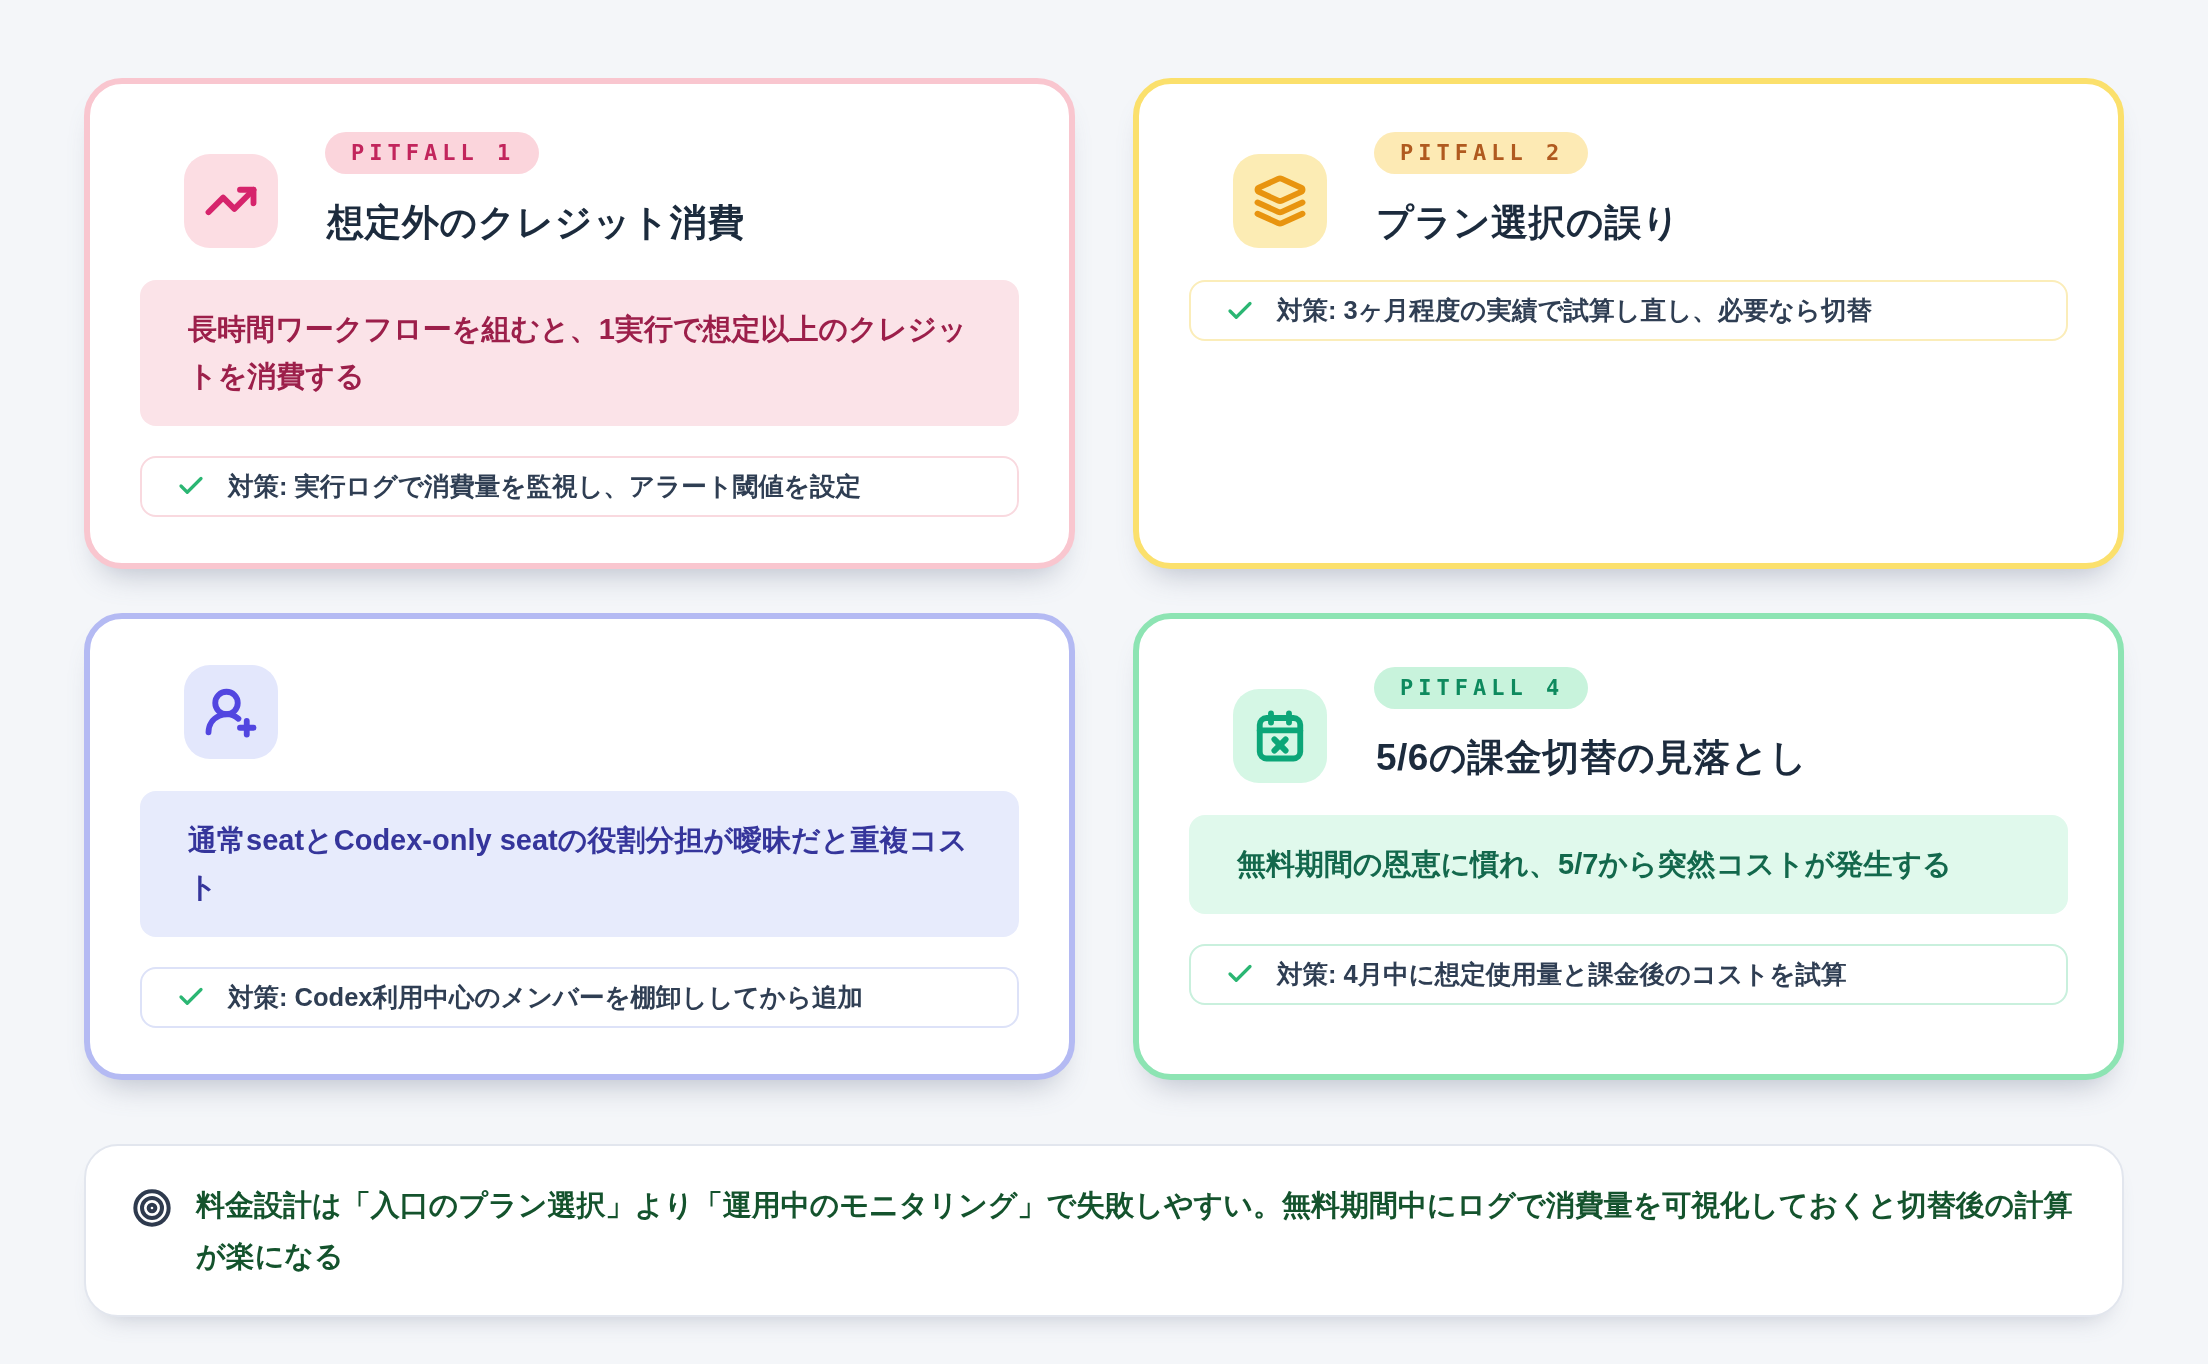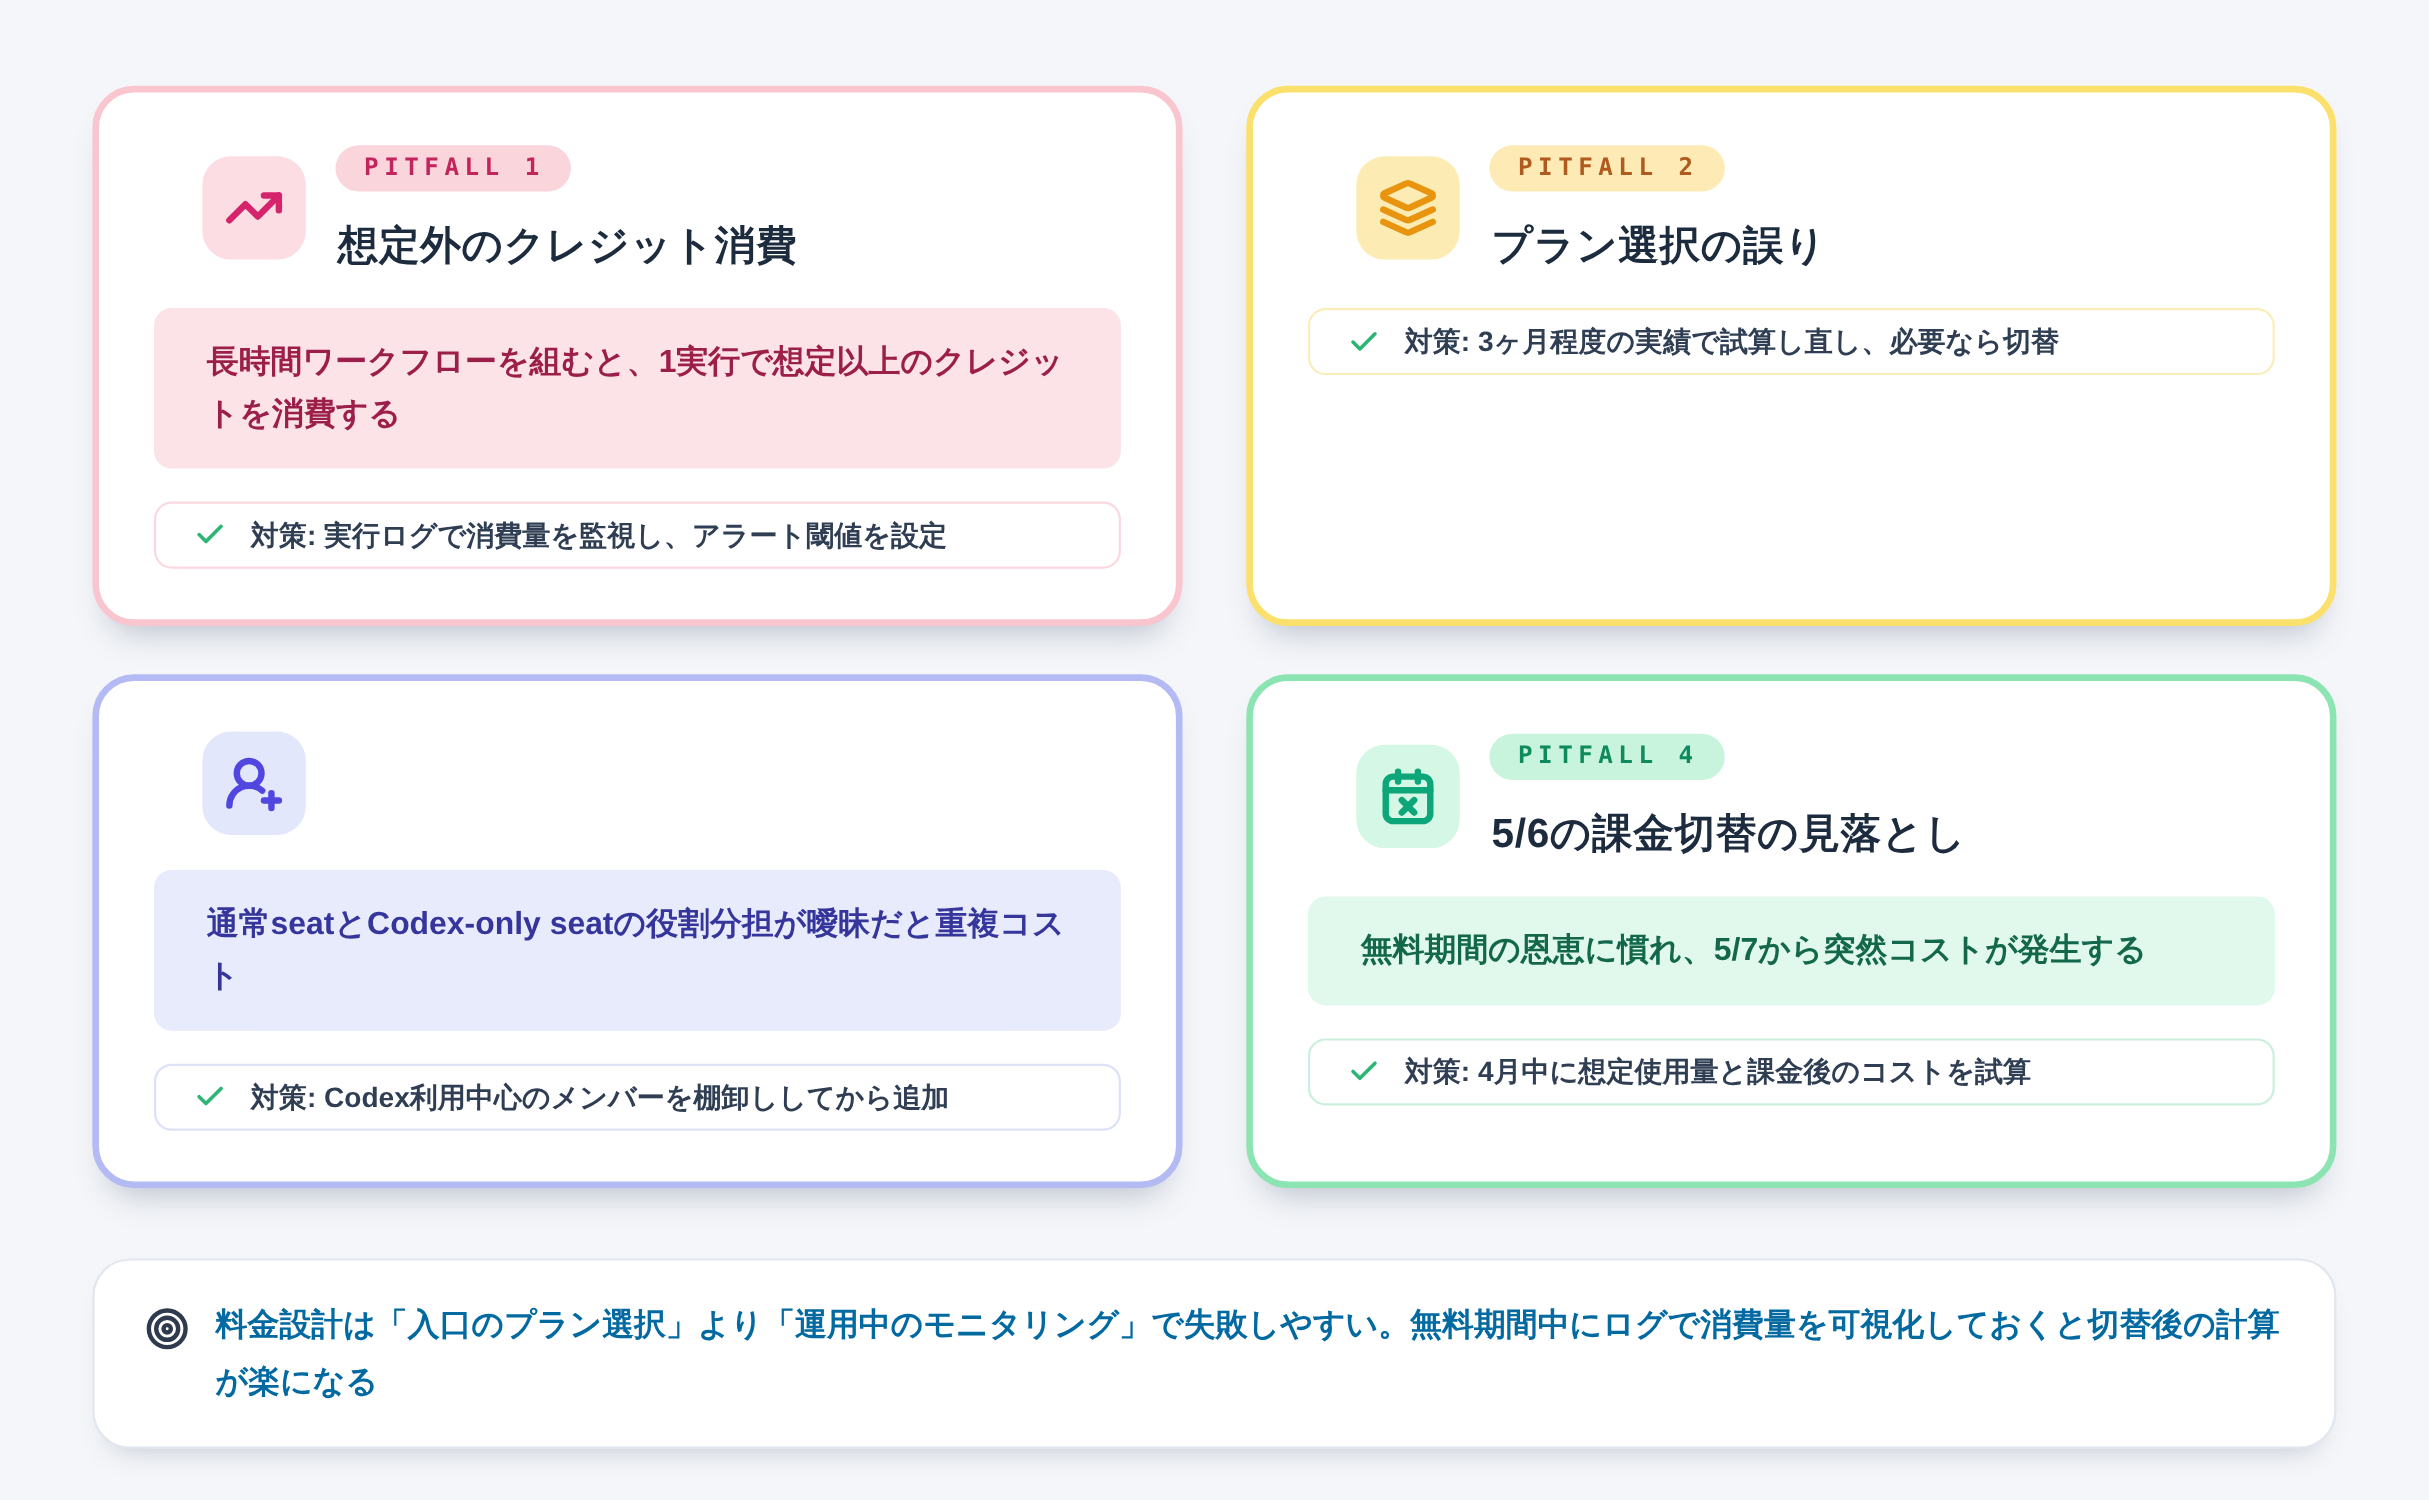--- a/index.html
+++ b/index.html
@@ -23,22 +23,22 @@
   .card {
     background: #ffffff;
     border: 6px solid var(--border, #ddd);
     border-radius: 38px;
     padding: 46px 50px 46px 50px;
     box-shadow: 0 20px 30px -16px rgba(110,120,145,.45);
   }
 
   .card-head {
     display: flex;
-    align-items: center;
-    gap: 27px;
+    align-items: flex-end;
+    gap: 47px;
     margin-bottom: 32px;
     padding-left: 44px;
   }
   .icon-box {
     width: 94px;
     height: 94px;
     flex: 0 0 auto;
     border-radius: 26px;
     background: var(--icon-bg, #eee);
     color: var(--icon, #333);
@@ -104,21 +104,21 @@
     align-items: flex-start;
     gap: 24px;
     box-shadow: 0 16px 26px -18px rgba(110,120,145,.45);
   }
   .note-icon { flex: 0 0 auto; color: #2e3a4e; margin-top: 8px; }
   .note-icon svg { width: 40px; height: 40px; }
   .note p {
     margin: 0;
     font-size: 29px;
     font-weight: bold;
-    color: #0369a1;
+    color: #14532d;
     line-height: 1.75;
   }
 </style>
 </head>
 <body>
 
 <div class="wrap">
   <div class="grid">
 
     <section class="card" style="--border: #f9c6cf; --icon-bg: #fcdde3; --icon: #d6246c; --badge-bg: #fbd5dc; --badge-text: #c2255c; --desc-bg: #fbe3e8; --desc-text: #9c1f4a; --cure-border: #f9d9df;">

